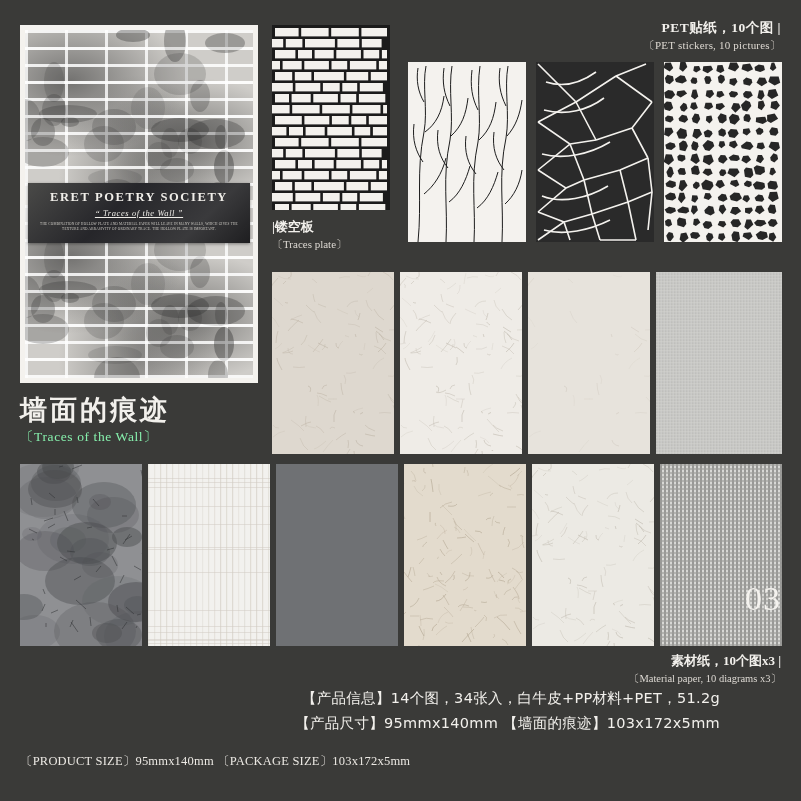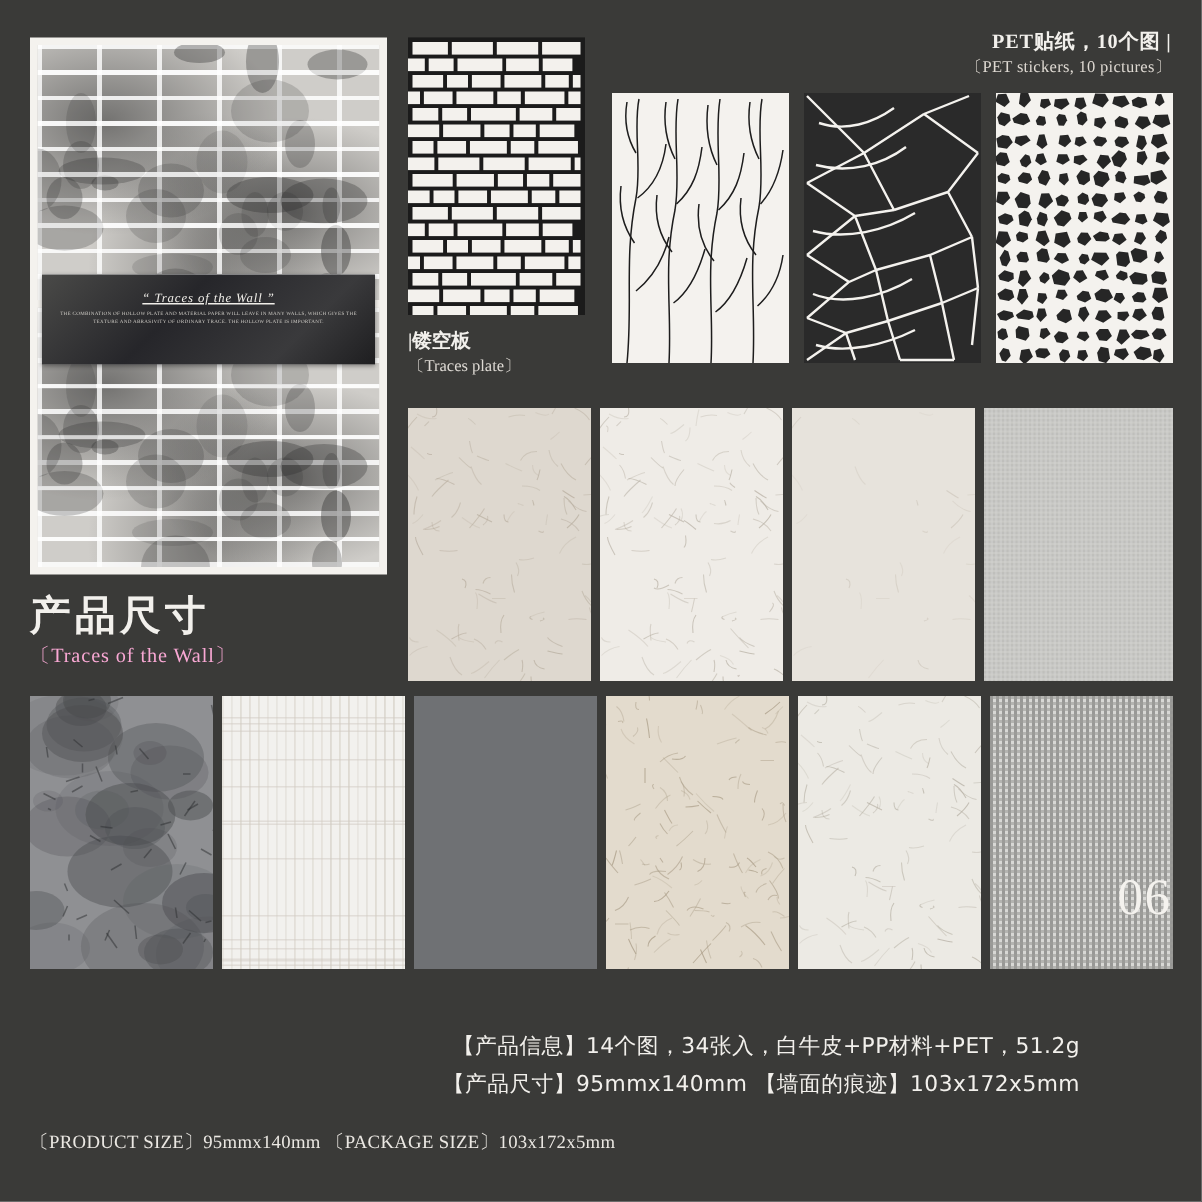--- a/index.html
+++ b/index.html
@@ -69,21 +69,21 @@
   .label-card .lc2 { font-size: 8.5px; letter-spacing: .6px; margin-top: 3px; font-style: italic; text-decoration: underline; }
   .label-card .lc3 { font-size: 3.4px; line-height: 1.55; margin-top: 4px; letter-spacing: .2px; color: #cfccc6; }
 
   .title-cn {
     position: absolute; left: 20px; top: 392px;
     font-size: 27px; letter-spacing: 3px; color: #f2f0ec;
     font-family: "DejaVu Sans", sans-serif; font-weight: bold;
   }
   .title-en {
     position: absolute; left: 20px; top: 428px;
-    font-size: 13.5px; letter-spacing: .6px; color: #f9a8d4;
+    font-size: 13.5px; letter-spacing: .6px; color: #86efac;
   }
 
   
   .hollow-plate {
     position: absolute; left: 272px; top: 25px;
     width: 118px; height: 185px;
     background: #1b1b1b;
     overflow: hidden;
   }
   .hollow-label {
@@ -204,26 +204,27 @@
             <ellipse cx="155" cy="101" rx="29" ry="12" fill="#2b2b2b" opacity="0.31"></ellipse>
             <ellipse cx="152" cy="142" rx="17" ry="12" fill="#2b2b2b" opacity="0.18"></ellipse>
             <ellipse cx="0" cy="92" rx="16" ry="21" fill="#2b2b2b" opacity="0.22"></ellipse>
             <ellipse cx="89" cy="99" rx="22" ry="18" fill="#2b2b2b" opacity="0.20"></ellipse>
             <ellipse cx="90" cy="150" rx="27" ry="9" fill="#2b2b2b" opacity="0.14"></ellipse>
             <ellipse cx="45" cy="93" rx="9" ry="5" fill="#2b2b2b" opacity="0.30"></ellipse>
           </svg>
         </div>
     </div>
     <div class="label-card">
+      <div class="lc1">ERET POETRY SOCIETY</div>
       <div class="lc2">“ Traces of the Wall ”</div>
       <div class="lc3">THE COMBINATION OF HOLLOW PLATE AND MATERIAL PAPER WILL LEAVE IN MANY WALLS, WHICH GIVES THE TEXTURE AND ABRASIVITY OF ORDINARY TRACE. THE HOLLOW PLATE IS IMPORTANT.</div>
     </div>
   </div>
 
-  <div class="title-cn">产品尺寸</div>
+  <div class="title-cn">墙面的痕迹</div>
   <div class="title-en">〔Traces of the Wall〕</div>
 
   <div class="hollow-plate">
     <svg width="118" height="185" viewBox="0 0 118 185">
       <rect x="0" y="0" width="118" height="185" fill="#1b1b1b"></rect>
       <g fill="#f3f1ed">
         
       </g>
       <g fill="#f3f1ed" id="bricks">
           <rect x="3.0" y="3.0" width="23.6" height="8.4"></rect>
@@ -1256,21 +1257,25 @@
         <rect x="0" y="152" width="122" height="2" fill="#9d9d9a" opacity=".6"></rect>
         <rect x="0" y="156" width="122" height="2" fill="#9d9d9a" opacity=".6"></rect>
         <rect x="0" y="160" width="122" height="2" fill="#9d9d9a" opacity=".6"></rect>
         <rect x="0" y="164" width="122" height="2" fill="#9d9d9a" opacity=".6"></rect>
         <rect x="0" y="168" width="122" height="2" fill="#9d9d9a" opacity=".6"></rect>
         <rect x="0" y="172" width="122" height="2" fill="#9d9d9a" opacity=".6"></rect>
         <rect x="0" y="176" width="122" height="2" fill="#9d9d9a" opacity=".6"></rect>
         <rect x="0" y="180" width="122" height="2" fill="#9d9d9a" opacity=".6"></rect>
       </svg></div>
 
+  <div class="mat-label">
+    <div class="t1">素材纸，10个图x3 |</div>
+    <div class="t2">〔Material paper, 10 diagrams x3〕</div>
+  </div>
 
   <div class="info">
     <div class="cn">【产品信息】14个图，34张入，白牛皮+PP材料+PET，51.2g</div>
     <div class="cn">【产品尺寸】95mmx140mm 【墙面的痕迹】103x172x5mm</div>
     <div class="en">〔PRODUCT SIZE〕95mmx140mm 〔PACKAGE SIZE〕103x172x5mm</div>
   </div>
 
-  <div class="page-num">06</div>
+  <div class="page-num">03</div>
 </div>
 
 </body></html>

